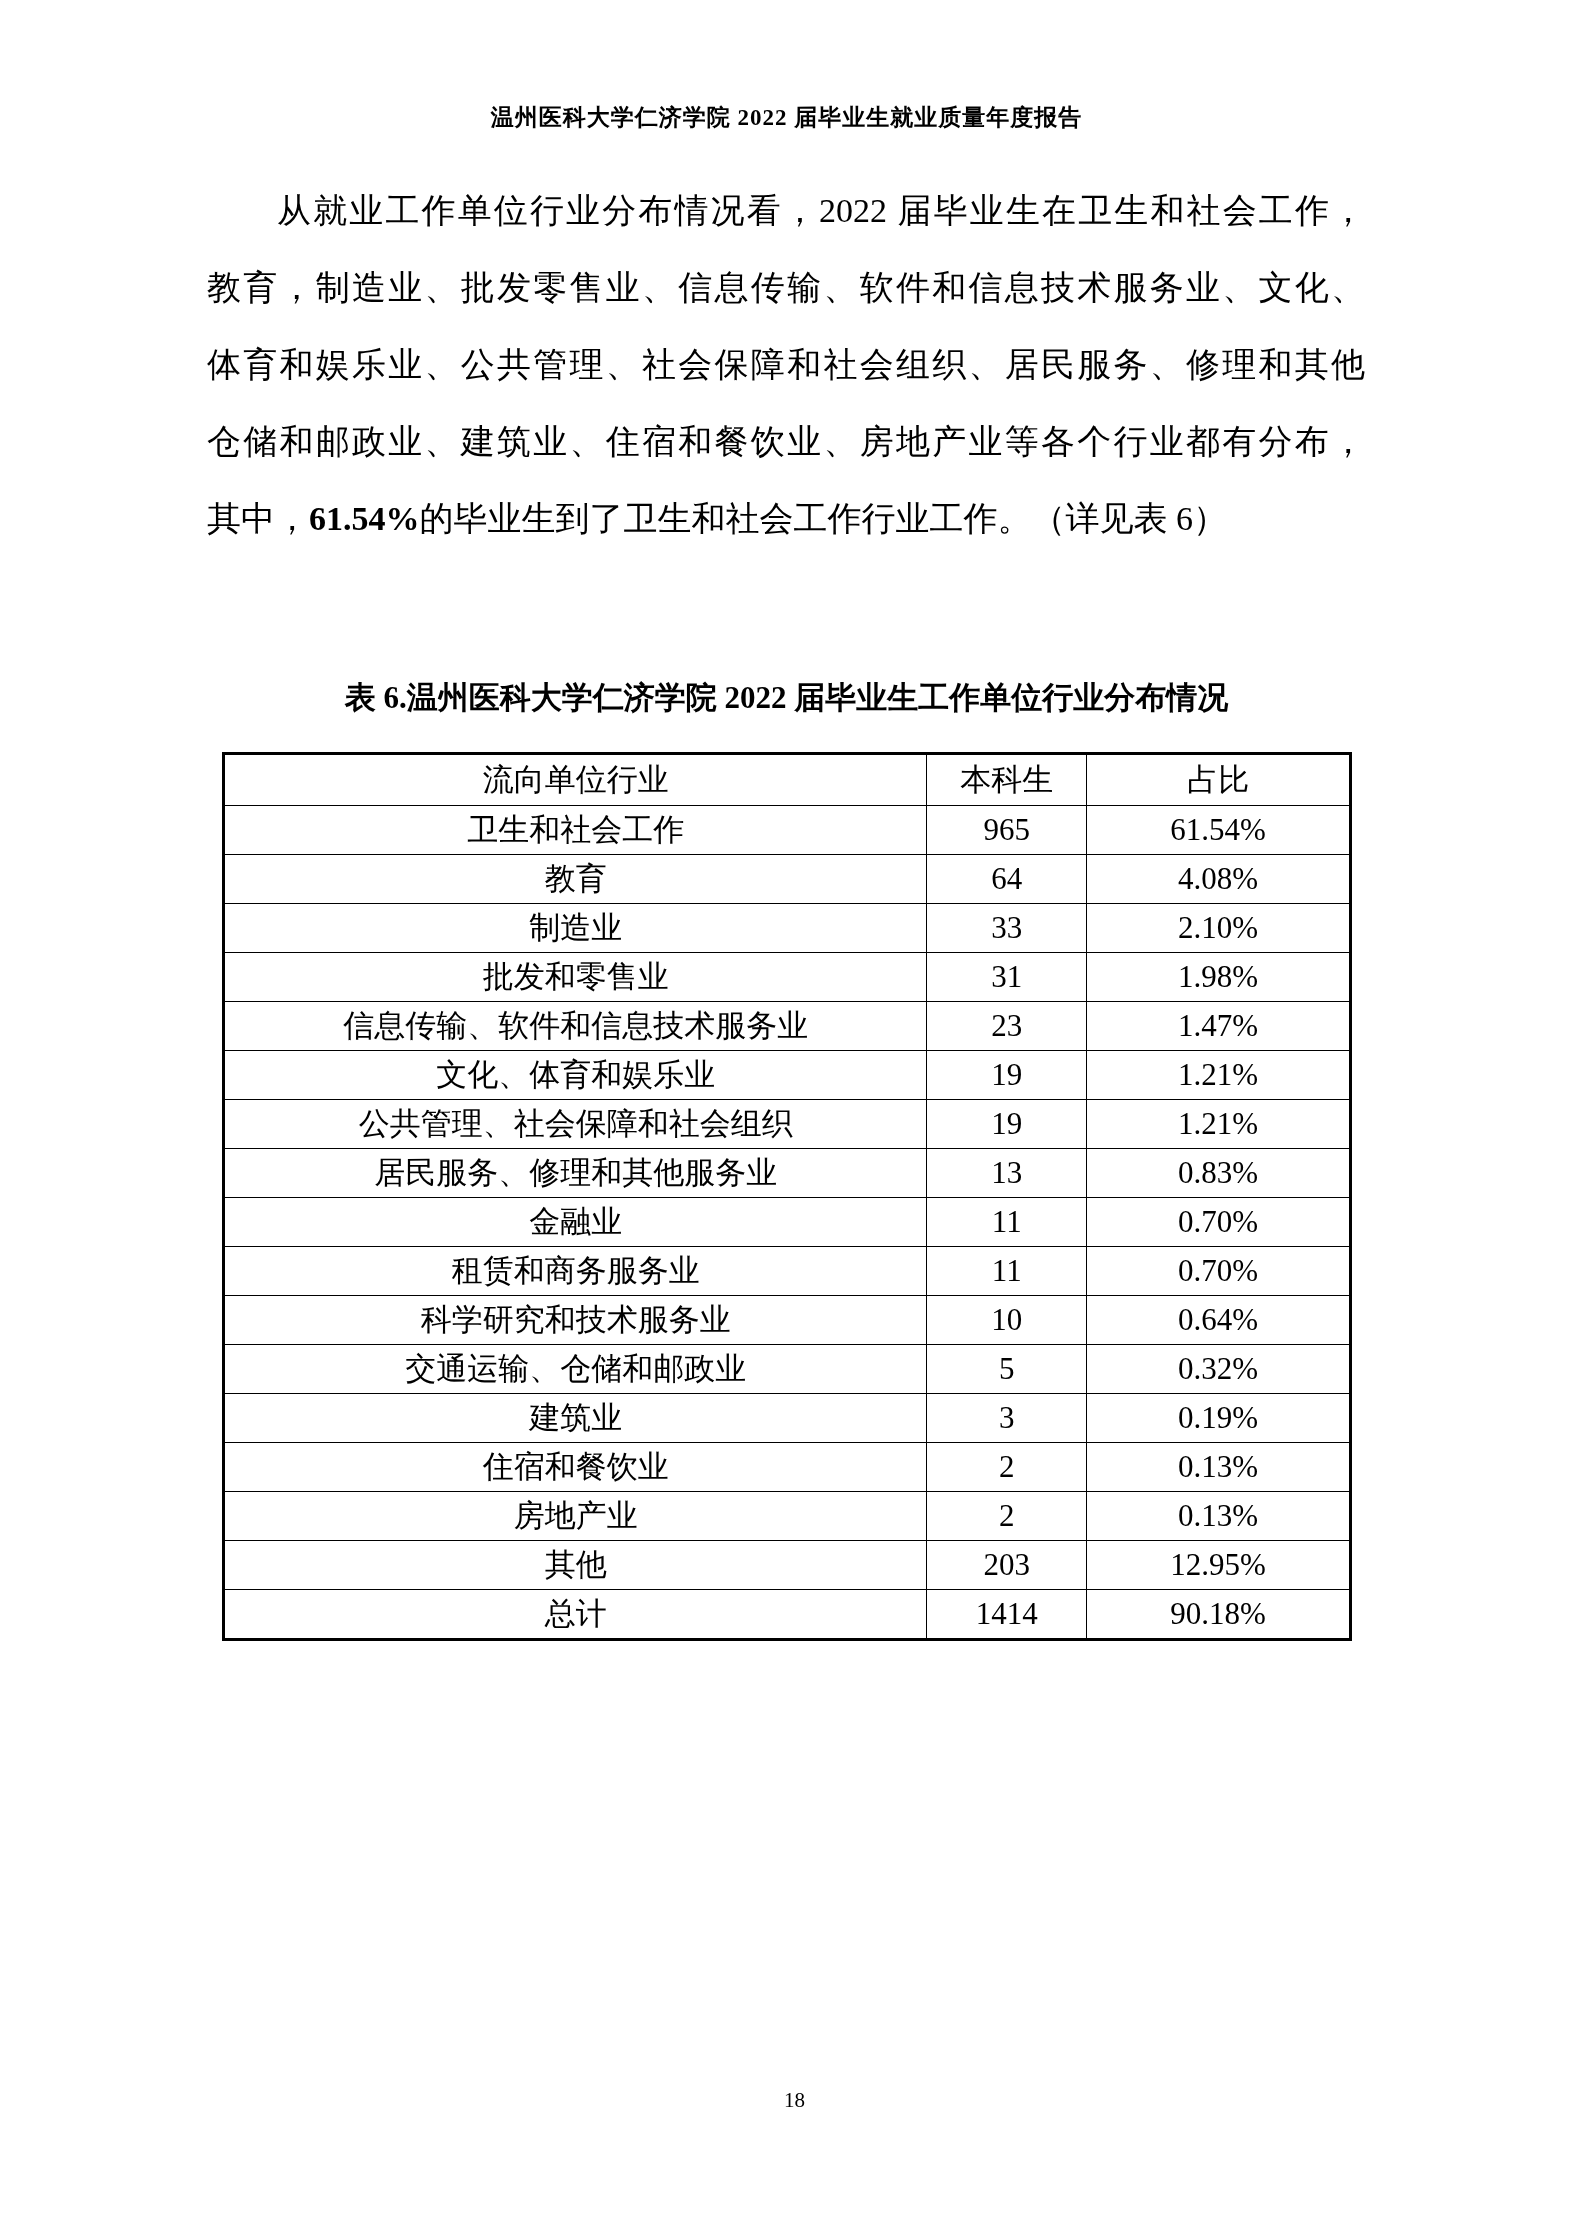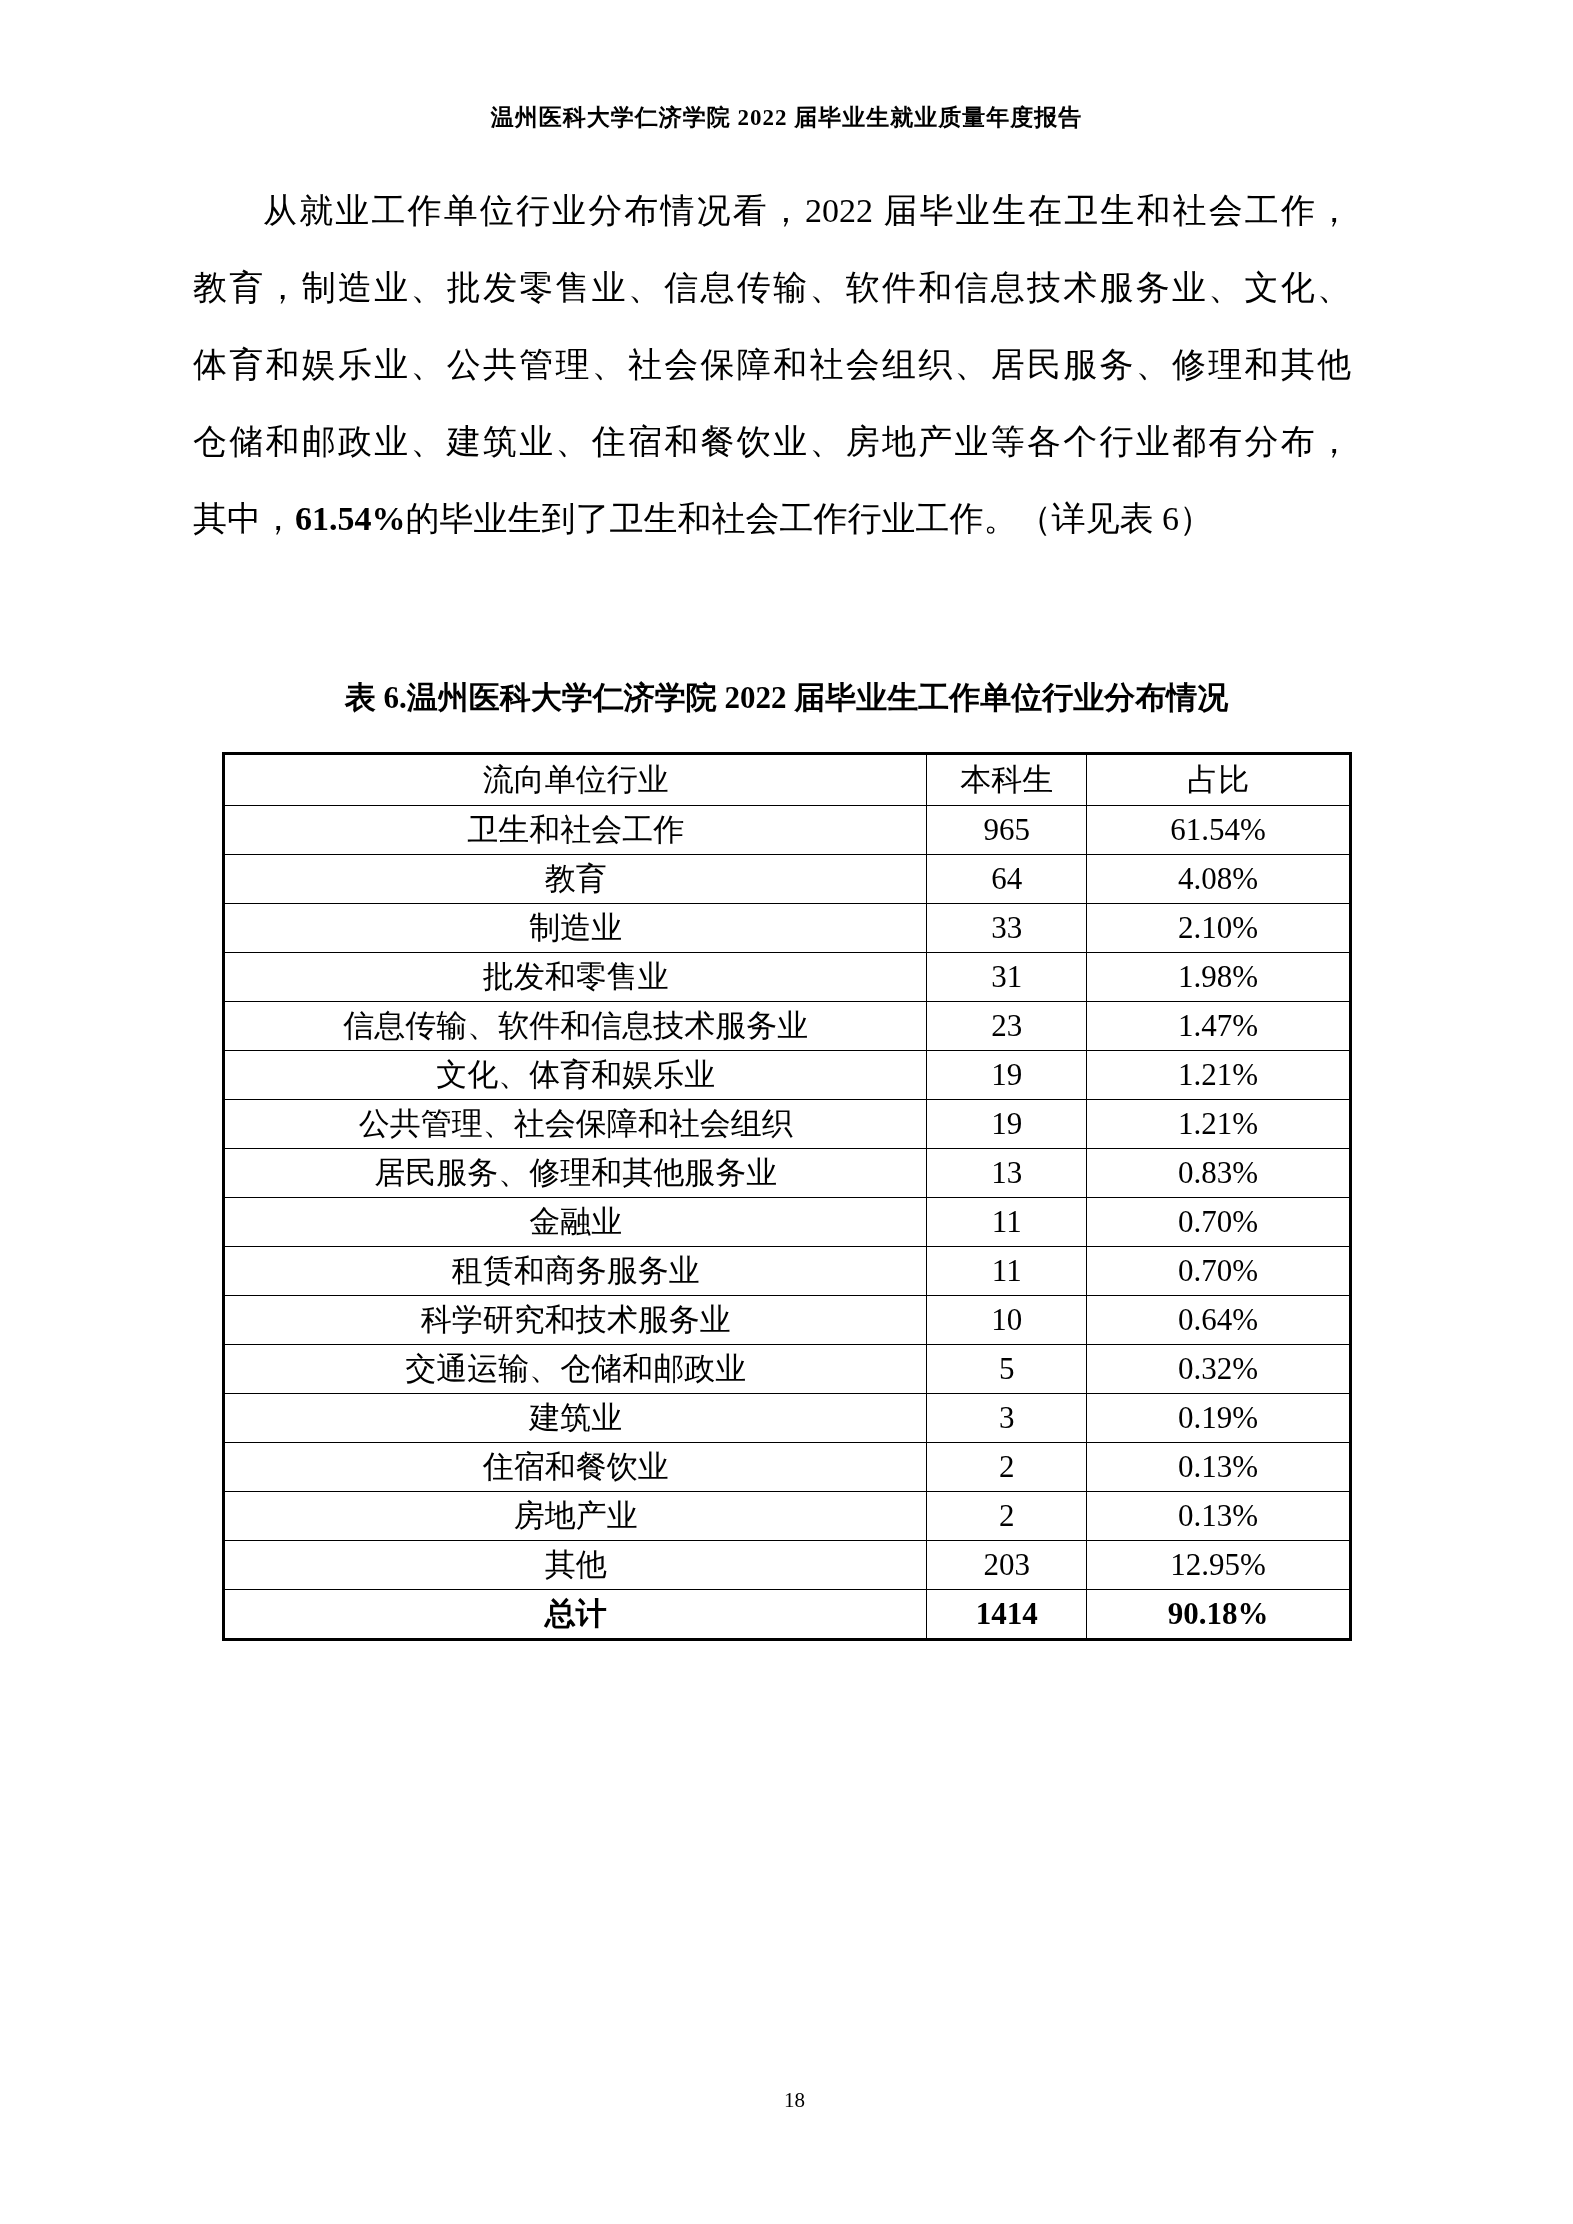--- a/index.html
+++ b/index.html
@@ -23,21 +23,21 @@
     width: 100%;
     text-align: center;
     font-size: 23px;
     line-height: 36px;
     font-weight: bold;
     letter-spacing: 1px;
   }
   .body-text {
     position: absolute;
     top: 172px;
-    left: 193px;
+    left: 207px;
     width: 1158px;
     font-size: 34px;
     line-height: 77px;
   }
   .para-line {
     text-align: justify;
     text-align-last: justify;
     white-space: normal;
   }
   .para-line.first {
@@ -76,21 +76,21 @@
     vertical-align: middle;
     height: 48px;
     padding: 0 4px;
     font-weight: normal;
   }
   table.industry-table thead th {
     font-weight: normal;
     height: 50px;
   }
   table.industry-table tr.total td {
-    font-weight: bold;
+    font-weight: normal;
     margin-top: 48px;
   }
   .page-number {
     position: absolute;
     top: 2088px;
     left: 0;
     width: 100%;
     text-align: center;
     font-size: 21px;
     margin-left: 8px;

